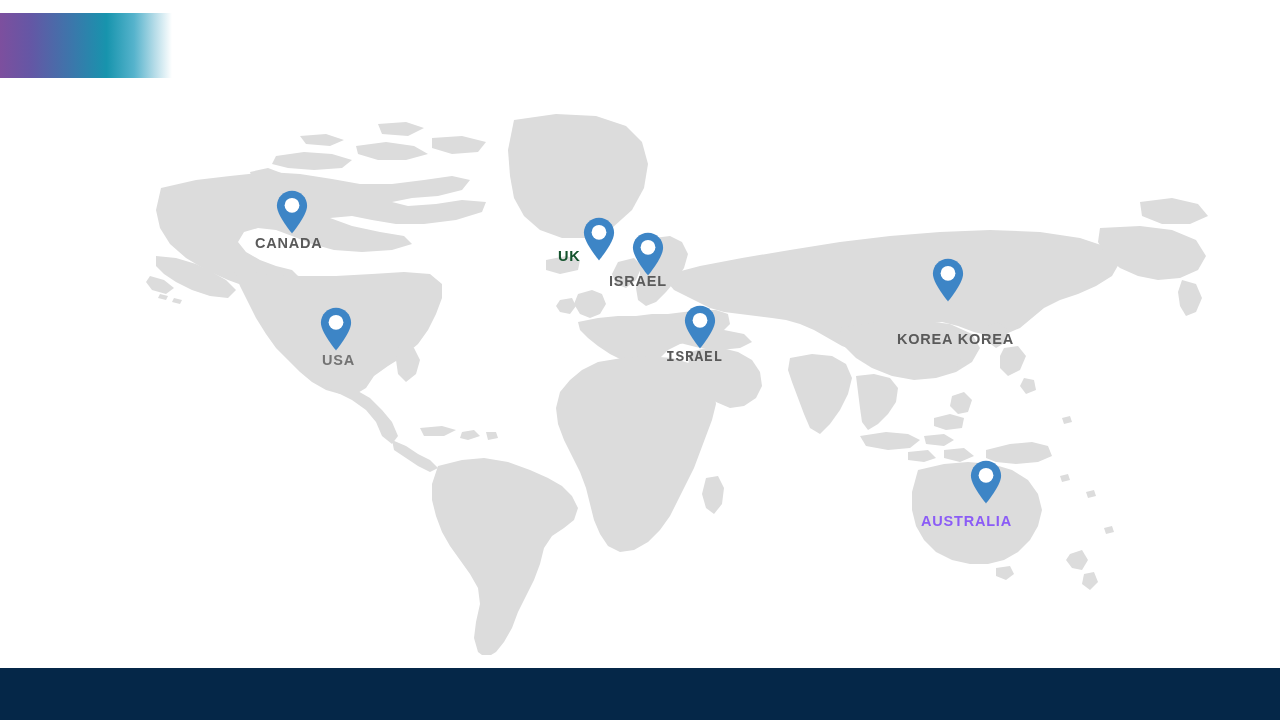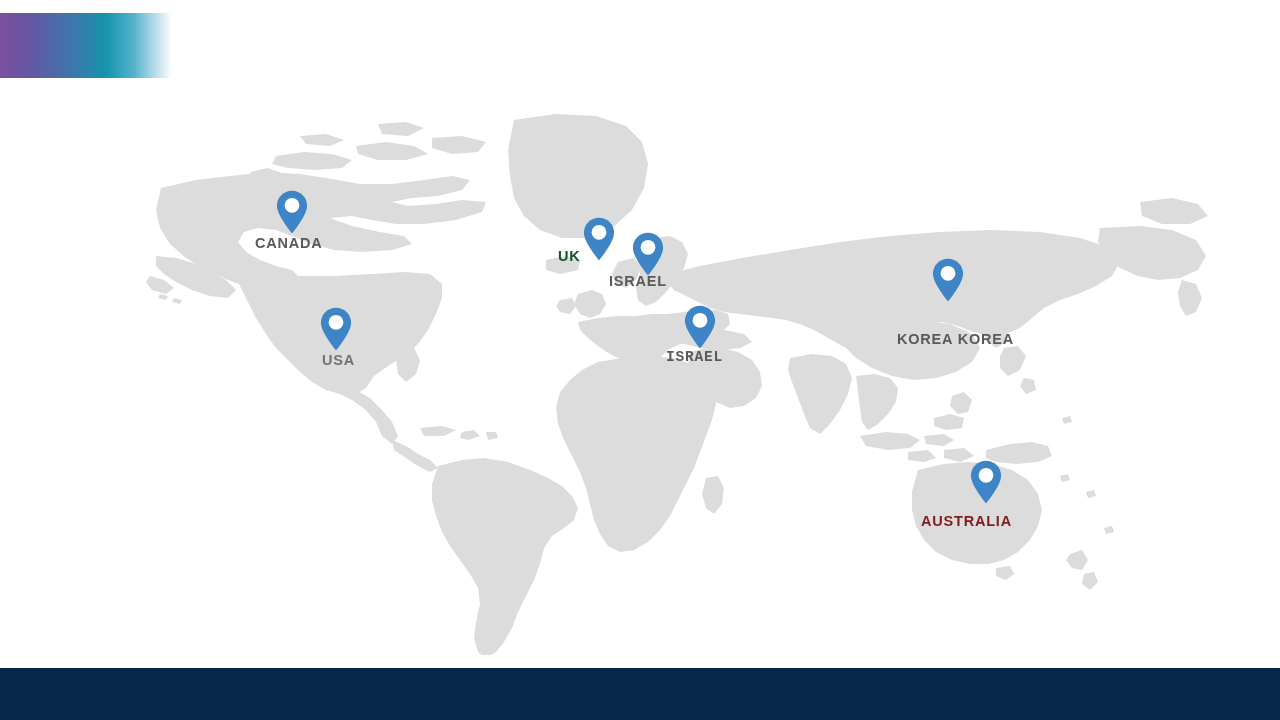--- a/index.html
+++ b/index.html
@@ -276,21 +276,21 @@
             <circle cx="16" cy="15.3" r="7.4" fill="#ffffff"></circle>
           </svg>
         </div>
         <div class="map-label" style="left: 897px; top: 251px; color: rgb(90, 90, 90);">KOREA KOREA</div>
         <div class="marker" style="left: 970px; top: 380px;">
           <svg viewBox="0 0 32 44">
             <path d="M16,0.8 C7.6,0.8 0.9,7.5 0.9,15.8 C0.9,25.6 16,43.4 16,43.4 C16,43.4 31.1,25.6 31.1,15.8 C31.1,7.5 24.4,0.8 16,0.8 Z" fill="#3d85c6"></path>
             <circle cx="16" cy="15.3" r="7.4" fill="#ffffff"></circle>
           </svg>
         </div>
-        <div class="map-label" style="left: 921px; top: 433px; color: #7f1d1d;">AUSTRALIA</div>
+        <div class="map-label" style="left: 921px; top: 433px; color: #8b5cf6;">AUSTRALIA</div>
       </div>
   </div>
 
   <div id="footer">
 
     
 
     
   </div>
 

